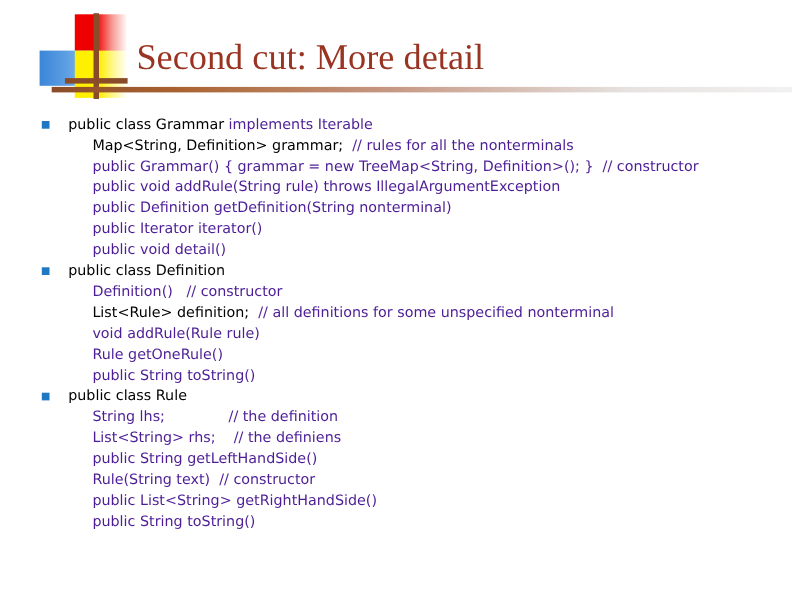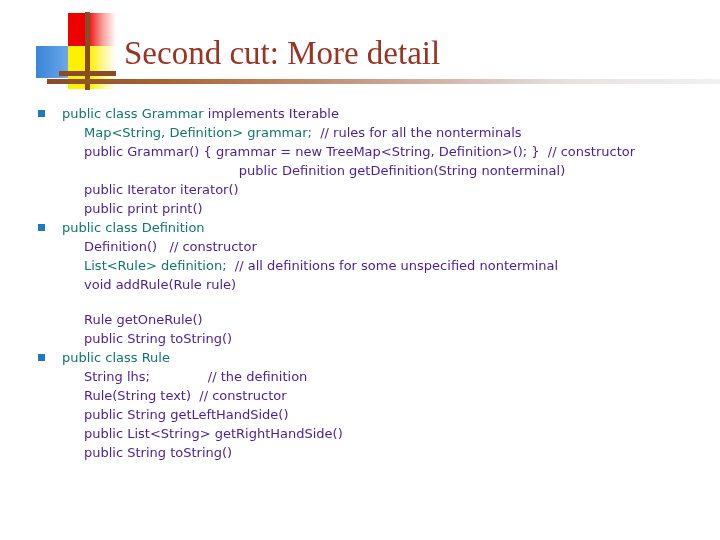--- a/index.html
+++ b/index.html
@@ -120,21 +120,21 @@
   .code-line {
     font-family: "DejaVu Sans", sans-serif;
     font-size: 13px;
     line-height: 19px;
     white-space: pre;
     color: #2b2b6b;
   }
 
   .code-line .seg { white-space: pre; }
 
-  .t-dark    { color: #0f766e; }
+  .t-dark    { color: #000000; }
   .t-blue    { color: #4c1d95; }
   .t-comment { color: #4c1d95; }
 </style>
 </head>
 <body>
 
 <div id="slide-header">
 
   <div id="logo-mark">
     <div id="logo-red"></div>
@@ -148,35 +148,37 @@
 
   <div id="title-rule"></div>
 </div>
 
 <div id="slide-body">
     <div class="code-group">
       <div class="bullet-marker" style="background: rgb(31, 120, 193);"></div>
       <div class="code-line" style="padding-left: 0px;"><span class="seg t-dark">public class Grammar </span><span class="seg t-blue">implements Iterable</span></div>
       <div class="code-line" style="padding-left: 22px;"><span class="seg t-dark">Map&lt;String, Definition&gt; grammar;  </span><span class="seg t-comment">// rules for all the nonterminals</span></div>
       <div class="code-line" style="padding-left: 22px;"><span class="seg t-blue">public Grammar() { grammar = new TreeMap&lt;String, Definition&gt;(); }  </span><span class="seg t-comment">// constructor</span></div>
-      <div class="code-line" style="padding-left: 22px; text-align: center;"><span class="seg t-blue">public Definition getDefinition(String nonterminal)</span></div>
+      <div class="code-line" style="padding-left: 22px;"><span class="seg t-blue">public void addRule(String rule) throws IllegalArgumentException</span></div>
+      <div class="code-line" style="padding-left: 22px;"><span class="seg t-blue">public Definition getDefinition(String nonterminal)</span></div>
       <div class="code-line" style="padding-left: 22px;"><span class="seg t-blue">public Iterator iterator()</span></div>
-      <div class="code-line" style="padding-left: 22px;"><span class="seg t-blue">public print print()</span></div>
+      <div class="code-line" style="padding-left: 22px;"><span class="seg t-blue">public void detail()</span></div>
     </div>
     <div class="code-group">
       <div class="bullet-marker" style="background: rgb(31, 120, 193);"></div>
       <div class="code-line" style="padding-left: 0px;"><span class="seg t-dark">public class Definition</span></div>
       <div class="code-line" style="padding-left: 22px;"><span class="seg t-blue">Definition()   </span><span class="seg t-comment">// constructor</span></div>
       <div class="code-line" style="padding-left: 22px;"><span class="seg t-dark">List&lt;Rule&gt; definition;  </span><span class="seg t-comment">// all definitions for some unspecified nonterminal</span></div>
       <div class="code-line" style="padding-left: 22px;"><span class="seg t-blue">void addRule(Rule rule)</span></div>
-      <div class="code-line" style="padding-left: 22px; margin-top: 16px;"><span class="seg t-blue">Rule getOneRule()</span></div>
+      <div class="code-line" style="padding-left: 22px;"><span class="seg t-blue">Rule getOneRule()</span></div>
       <div class="code-line" style="padding-left: 22px;"><span class="seg t-blue">public String toString()</span></div>
     </div>
     <div class="code-group">
       <div class="bullet-marker" style="background: rgb(31, 120, 193);"></div>
       <div class="code-line" style="padding-left: 0px;"><span class="seg t-dark">public class Rule</span></div>
       <div class="code-line" style="padding-left: 22px;"><span class="seg t-blue">String lhs;              </span><span class="seg t-comment">// the definition</span></div>
+      <div class="code-line" style="padding-left: 22px;"><span class="seg t-blue">List&lt;String&gt; rhs;    </span><span class="seg t-comment">// the definiens</span></div>
+      <div class="code-line" style="padding-left: 22px;"><span class="seg t-blue">public String getLeftHandSide()</span></div>
       <div class="code-line" style="padding-left: 22px;"><span class="seg t-blue">Rule(String text)  </span><span class="seg t-comment">// constructor</span></div>
-      <div class="code-line" style="padding-left: 22px;"><span class="seg t-blue">public String getLeftHandSide()</span></div>
       <div class="code-line" style="padding-left: 22px;"><span class="seg t-blue">public List&lt;String&gt; getRightHandSide()</span></div>
       <div class="code-line" style="padding-left: 22px;"><span class="seg t-blue">public String toString()</span></div>
     </div>
   </div>
 
 </body></html>

